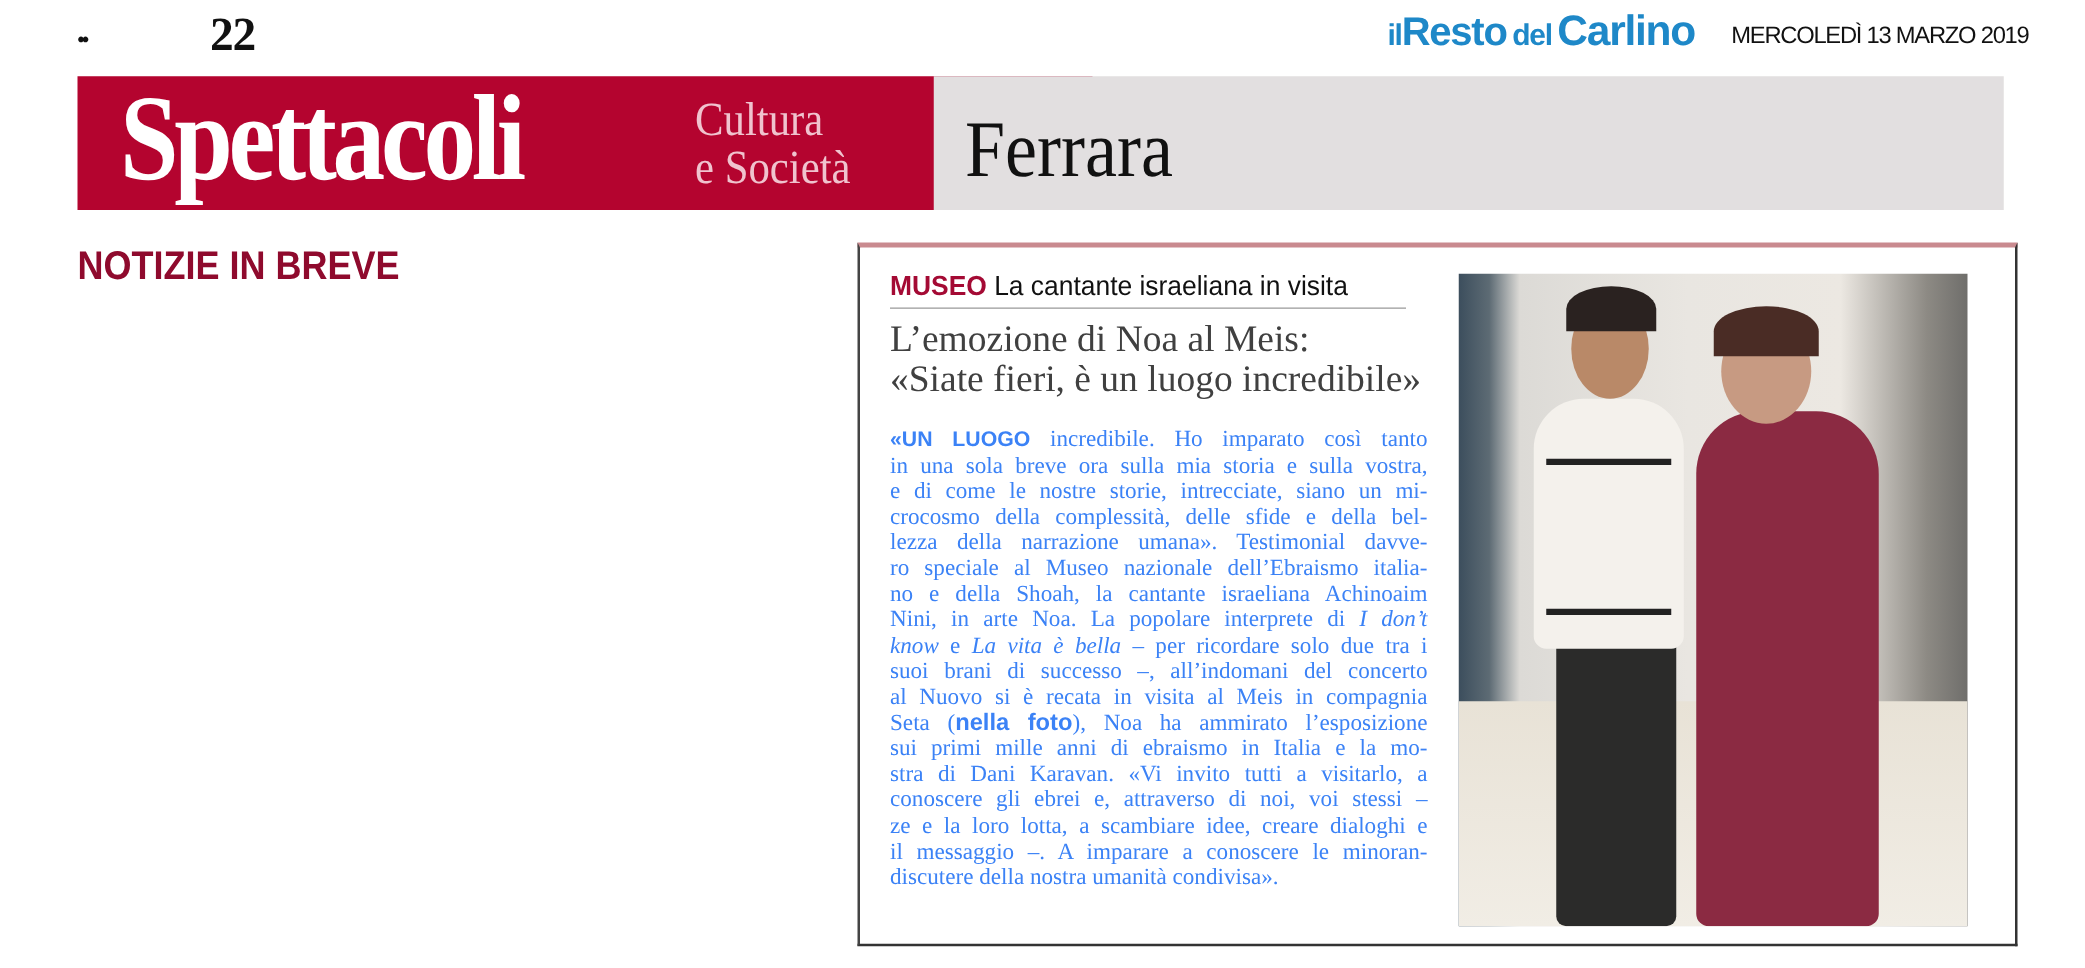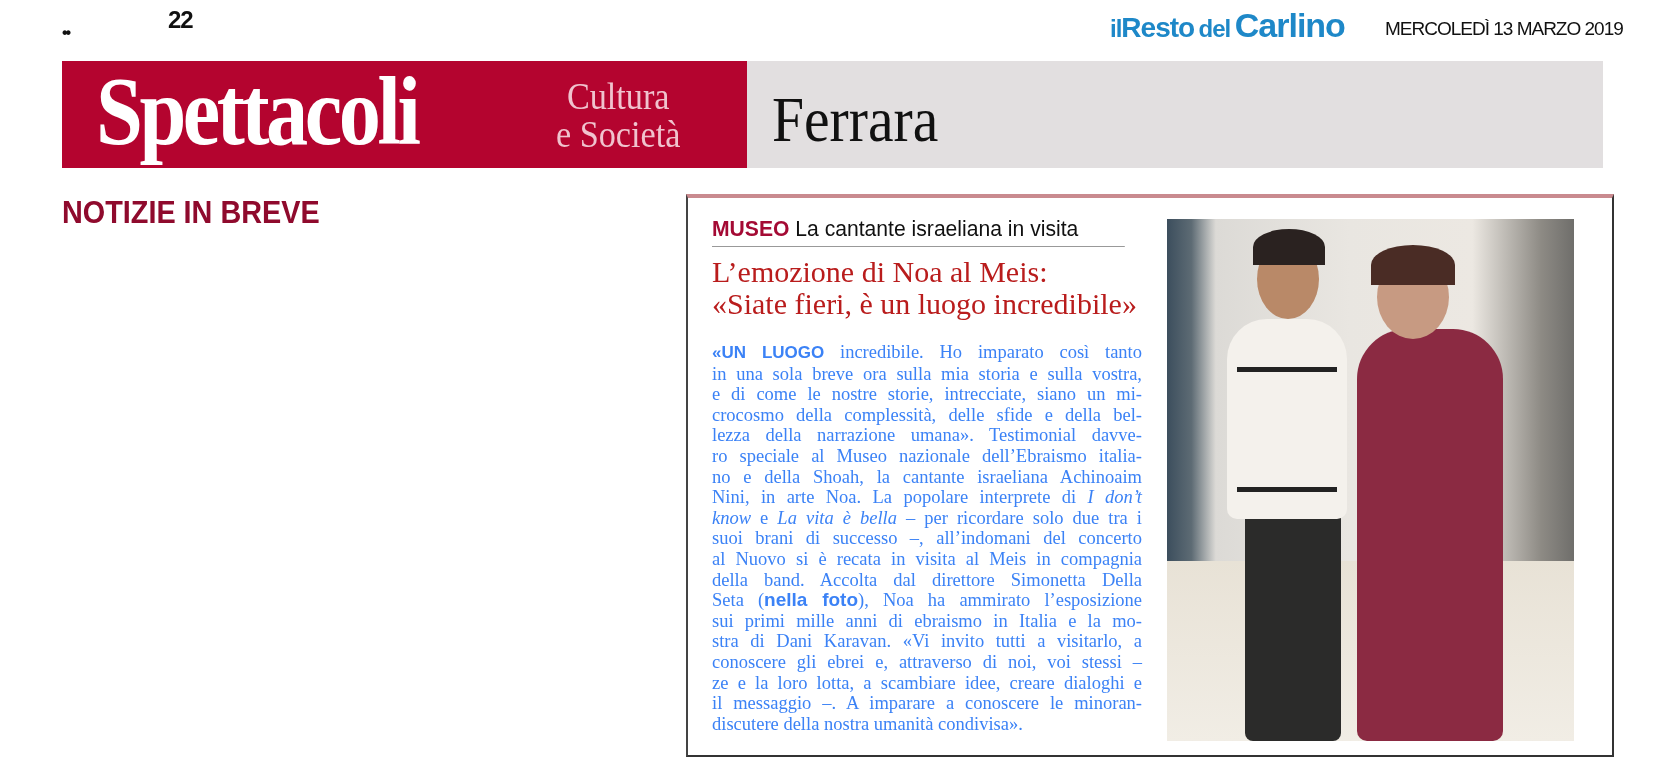--- a/index.html
+++ b/index.html
@@ -1,40 +1,40 @@
 <!DOCTYPE html>
 <html><head>
 <meta charset="utf-8">
 <style>
   html, body { margin:0; padding:0; background:#ffffff; }
   body { width:1668px; height:774px; position:relative; overflow:hidden; font-family:"Liberation Serif", serif; color:#111; }
 
   .page-marks { position:absolute; left:62px; top:24px; font-family:"Liberation Sans", sans-serif; font-weight:bold; font-size:16px; letter-spacing:-2px; }
-  .page-number { position:absolute; left:168px; top:6px; font-family:Liberation Sans, sans-serif; font-weight:bold; font-size:24px; letter-spacing:-1px; }
+  .page-number { position:absolute; left:168px; top:6px; font-family:Liberation Serif, serif; font-weight:bold; font-size:38px; letter-spacing:-1px; }
 
   .masthead { position:absolute; left:1110px; top:6px; font-family:"Liberation Sans", sans-serif; font-weight:bold; color:#1e88c8; white-space:nowrap; }
   .masthead .il { font-size:24px; letter-spacing:-1px; }
-  .masthead .resto { font-size:28px; letter-spacing:-1px; }
+  .masthead .resto { font-size:32px; letter-spacing:-1px; }
   .masthead .del { font-size:24px; letter-spacing:-1px; }
   .masthead .carlino { font-size:34px; letter-spacing:-1px; }
   .issue-date { position:absolute; left:1385px; top:18px; font-family:"Liberation Sans", sans-serif; font-size:19px; color:#111; letter-spacing:-1px;text-align:right; }
 
-  .section-band { position:absolute; left:62px; top:61px; width:812px; height:107px; background:#b4042f;text-align:center; }
+  .section-band { position:absolute; left:62px; top:61px; width:812px; height:107px; background:#b4042f; }
   .section-title { position:absolute; left:34px; top:-6px; font-family:"Liberation Serif", serif; font-weight:bold; font-size:98px; color:#ffffff; letter-spacing:-4px; transform:scaleX(0.86); transform-origin:left; }
   .section-sub { position:absolute; left:494px; top:16px; font-family:"Liberation Serif", serif; font-size:38px; line-height:38px; color:#f0c3ce; transform:scaleX(0.9); transform-origin:left; }
 
   .city-band { position:absolute; left:747px; top:61px; width:856px; height:107px; background:#e2dfe0; }
   .city-title { position:absolute; left:25px; top:22px; font-family:"Liberation Serif", serif; font-size:64px; color:#111; transform:scaleX(0.9); transform-origin:left; }
 
   .briefs-heading { position:absolute; left:62px; top:194px; font-family:"Liberation Sans", sans-serif; font-weight:bold; font-size:32px; color:#8f0a2d; transform:scaleX(0.9); transform-origin:left; letter-spacing:0px; }
 
   .article { position:absolute; left:686px; top:194px; width:928px; height:563px; border-left:2px solid #444; border-right:2px solid #333; border-bottom:2px solid #333; border-top:4px solid #c98a8f; box-sizing:border-box; background:#fff; }
   .kicker { position:absolute; left:24px; top:18px; width:430px; font-family:"Liberation Sans", sans-serif; font-size:22px; white-space:nowrap; padding-bottom:4px; border-bottom:1px solid #999; transform:scaleX(0.96); transform-origin:left; }
   .kicker .tag { font-weight:bold; color:#a40a34; }
-  .headline { position:absolute; left:24px; top:58px; width:440px; font-family:"Liberation Serif", serif; font-size:30px; line-height:32px; color:#b91c1c; }
+  .headline { position:absolute; left:24px; top:58px; width:440px; font-family:"Liberation Serif", serif; font-size:30px; line-height:32px; color:#404040; }
   .body-text { position:absolute; left:24px; top:144px; width:430px; font-family:"Liberation Serif", serif; font-size:18.5px; line-height:20.6px; color:#3b82f6; text-align:justify; hyphens:manual; }
   .body-text .lead { font-family:"Liberation Sans", sans-serif; font-weight:bold; font-size:17px; }
   .body-text .bold-sans { font-family:"Liberation Sans", sans-serif; font-weight:bold; font-size:19px; }
   .body-text .line { display:block; text-align:justify; text-align-last:justify; white-space:nowrap; overflow:visible; }
   .body-text .line.last { text-align-last:left; }
 
   .photo { position:absolute; left:479px; top:21px; width:407px; height:522px; background:linear-gradient(90deg,#3c4e5d 0%,#5d6b74 6%,#dcdad6 12%,#e9e6e1 45%,#ece8e2 75%,#8d8a84 92%,#6f6e6b 100%); overflow:hidden; }
   .photo .floor { position:absolute; left:0; right:0; bottom:0; height:180px; background:linear-gradient(180deg,#e8e2d6,#f1ede5); }
   .photo .woman-left-top { position:absolute; left:60px; top:100px; width:120px; height:200px; background:#f4f1ec; border-radius:40px 40px 10px 10px; }
   .photo .woman-left-head { position:absolute; left:90px; top:20px; width:62px; height:80px; background:#b98968; border-radius:50%; }
@@ -87,21 +87,20 @@
     <span class="line">in una sola breve ora sulla mia storia e sulla vostra,</span>
     <span class="line">e di come le nostre storie, intrecciate, siano un mi-</span>
     <span class="line">crocosmo della complessità, delle sfide e della bel-</span>
     <span class="line">lezza della narrazione umana». Testimonial davve-</span>
     <span class="line">ro speciale al Museo nazionale dell’Ebraismo italia-</span>
     <span class="line">no e della Shoah, la cantante israeliana Achinoaim</span>
     <span class="line"><span>Nini, in arte Noa. La popolare interprete di </span><i>I don’t</i></span>
     <span class="line"><i>know</i><span> e </span><i>La vita è bella</i><span> – per ricordare solo due tra i</span></span>
     <span class="line">suoi brani di successo –, all’indomani del concerto</span>
     <span class="line">al Nuovo si è recata in visita al Meis in compagnia</span>
-    <span class="line">della band. Accolta dal direttore Simonetta Della</span>
     <span class="line"><span>Seta (</span><span class="bold-sans">nella foto</span><span>), Noa ha ammirato l’esposizione</span></span>
     <span class="line">sui primi mille anni di ebraismo in Italia e la mo-</span>
     <span class="line">stra di Dani Karavan. «Vi invito tutti a visitarlo, a</span>
     <span class="line">conoscere gli ebrei e, attraverso di noi, voi stessi –</span>
     <span class="line">ze e la loro lotta, a scambiare idee, creare dialoghi e</span>
     <span class="line">il messaggio –. A imparare a conoscere le minoran-</span>
     <span class="line last">discutere della nostra umanità condivisa».</span>
   </div>
 
   <div class="photo" title="Noa con Simonetta Della Seta al Meis">

